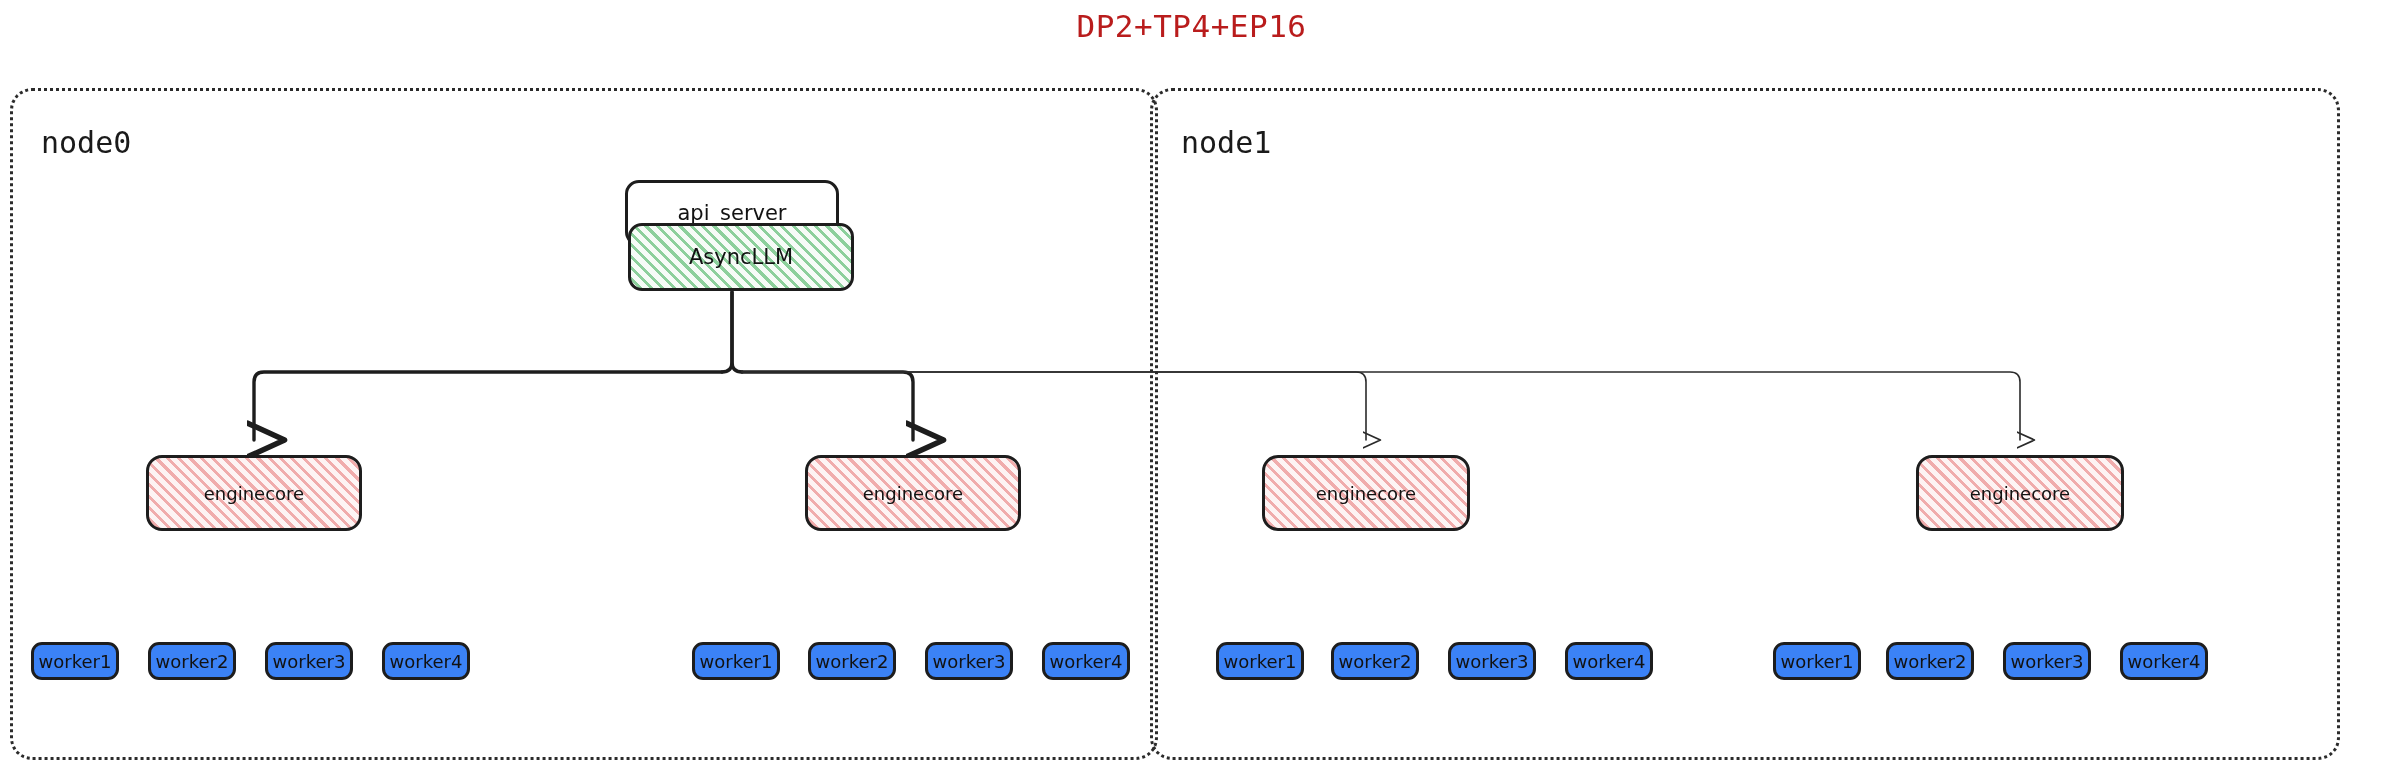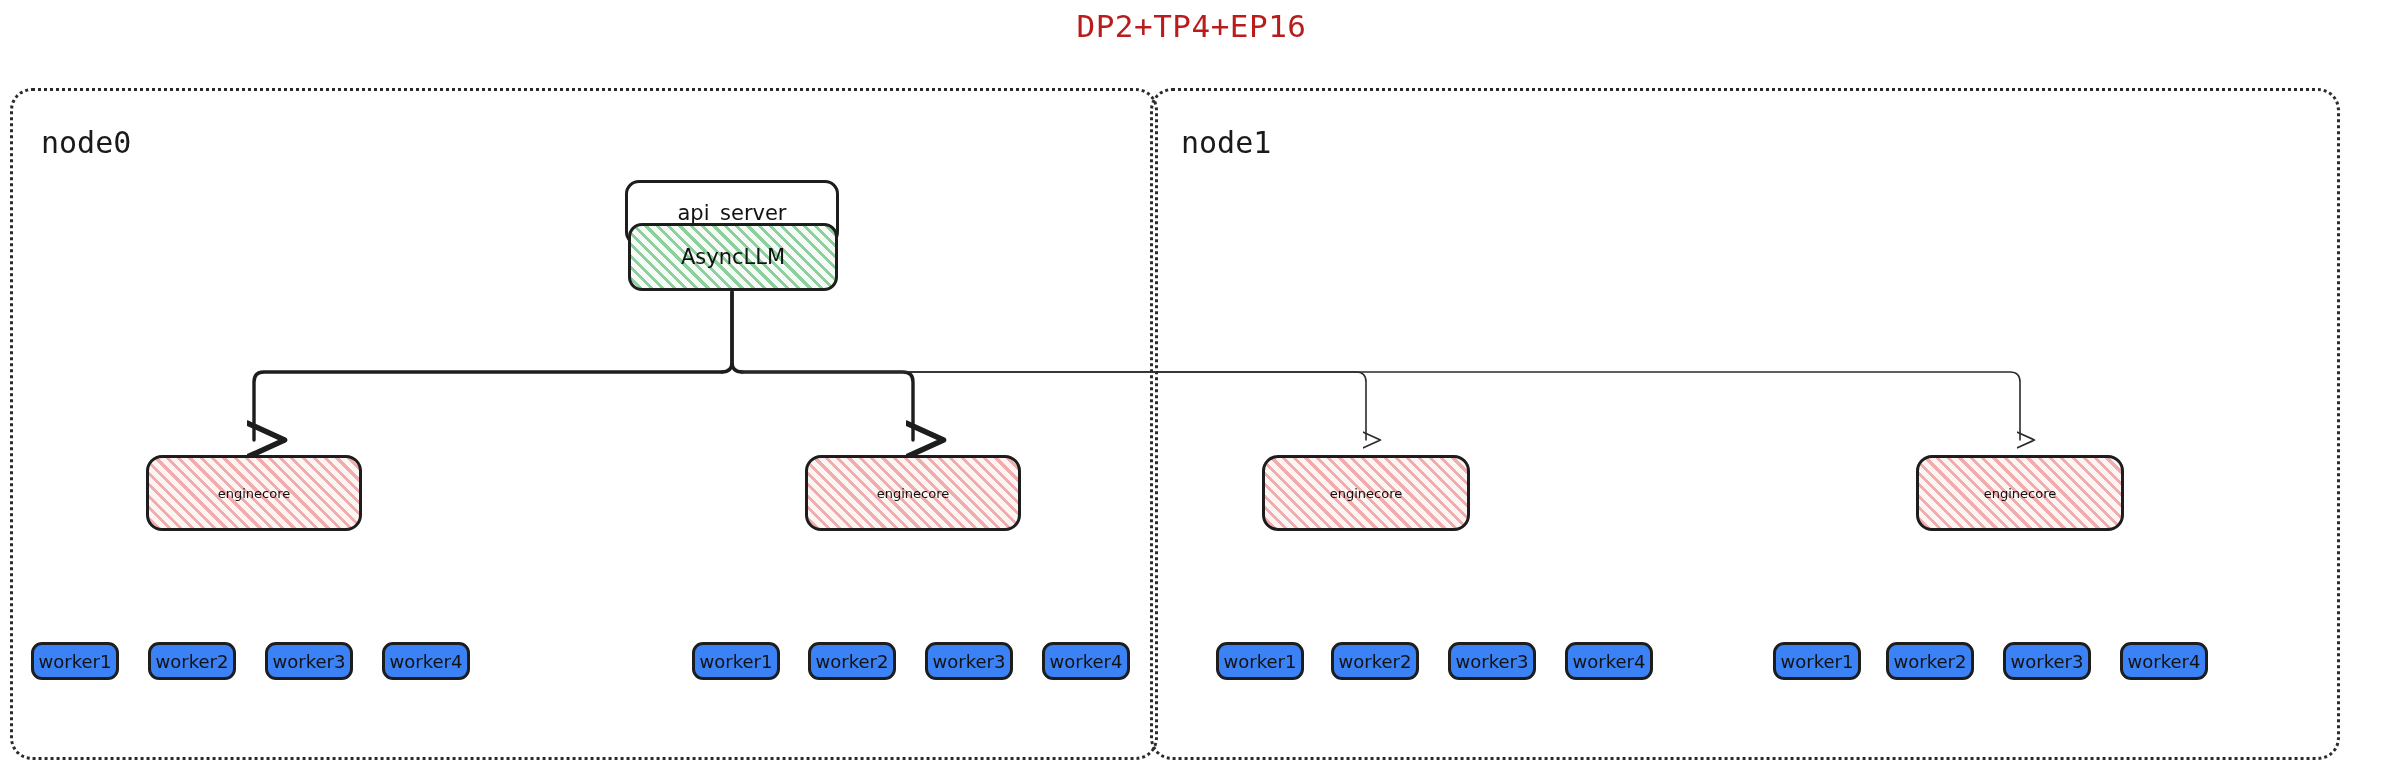--- a/index.html
+++ b/index.html
@@ -81,21 +81,21 @@
       45deg,
       rgba(122, 200, 140, 0.0) 0px,
       rgba(122, 200, 140, 0.0) 5px,
       rgba(122, 200, 140, 0.85) 5px,
       rgba(122, 200, 140, 0.85) 8px
     );
   }
 
   .box-enginecore {
     border-radius: 16px;
-    font-size: 13px;
+    font-size: 18px;
     background-color: #fdf4f4;
     background-image: repeating-linear-gradient(
       45deg,
       rgba(238, 160, 160, 0.0) 0px,
       rgba(238, 160, 160, 0.0) 5px,
       rgba(238, 160, 160, 0.85) 5px,
       rgba(238, 160, 160, 0.85) 8px
     );
   }
 
@@ -152,21 +152,21 @@
   </svg>
 
   <div class="node-group" style="left:10px; top:88px; width:1148px; height:672px;text-align:center;">
     <div class="node-label">node0</div>
   </div>
 
   <div class="box box-api" style="left:625px; top:147px; width:214px; height:66px;margin-top:33px;">
     <span>api_server</span>
   </div>
 
-  <div class="box box-async" style="left:628px; top:223px; width:210px; height:68px;">
+  <div class="box box-async" style="left:628px; top:223px; width:226px; height:68px;">
     <span>AsyncLLM</span>
   </div>
 
   <div class="box box-enginecore" style="left:146px; top:455px; width:216px; height:76px;">
     <span>enginecore</span>
   </div>
 
   <div class="box box-enginecore" style="left:805px; top:455px; width:216px; height:76px;">
     <span>enginecore</span>
   </div>

